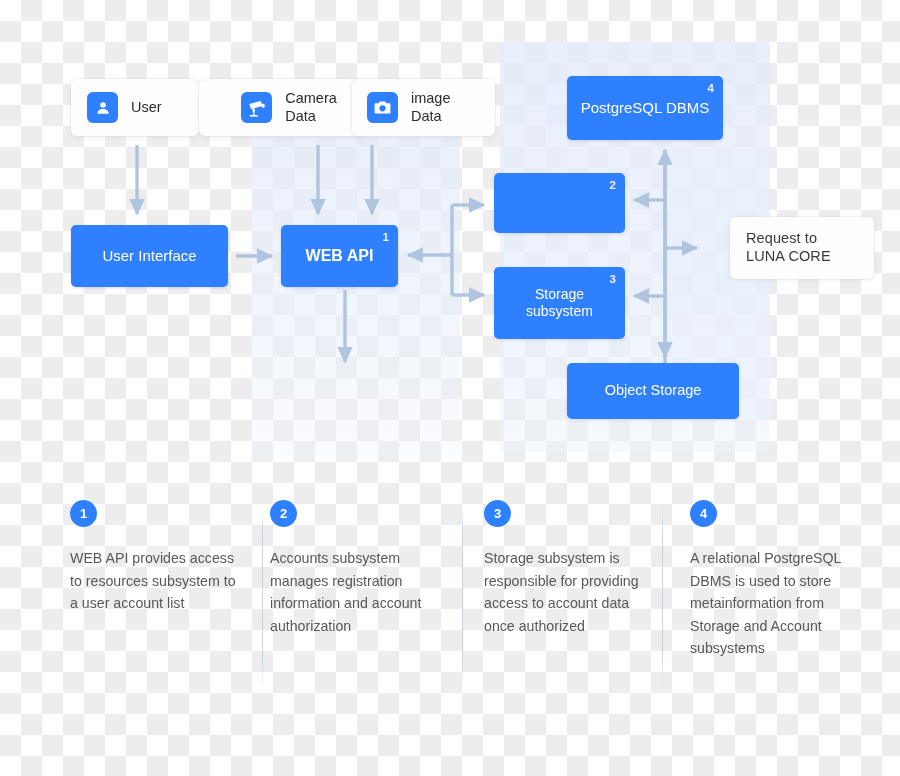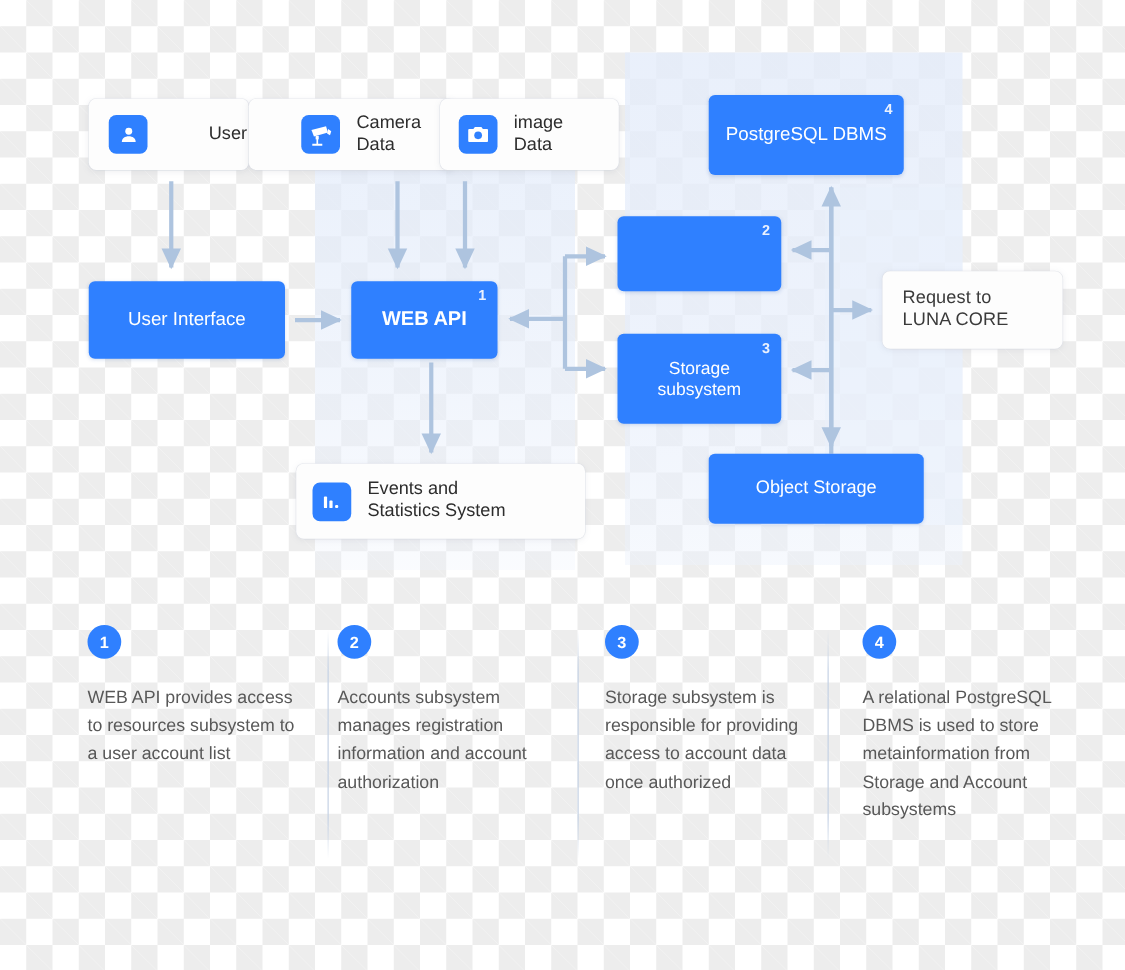--- a/index.html
+++ b/index.html
@@ -83,25 +83,25 @@
   }
   .card .ico svg{display:block;}
   .card .ctext{
     margin-left:13px;
     color:#2d2d2d;
     font-size:14.5px;
     line-height:1.22;
     white-space:pre-line;
   }
 
-  #card-user  {left:71px; top:79px; width:112px;height:57px;padding:0 0 0 16px;gap:36px;}
+  #card-user  {left:71px; top:79px; width:112px;height:57px;padding:0 0 0 16px;}
   #card-cam   {left:199px;top:79px; width:150px;height:57px;padding:0 0 0 15px;justify-content:center;}
   #card-img   {left:352px;top:79px; width:128px;height:57px;padding:0 0 0 15px;}
   #card-events{left:237px;top:371px;width:218px;height:60px;padding:0 0 0 13px;}
-  #card-luna  {left:706px;top:217px;width:128px;height:62px;padding:0 0 0 16px;align-items:center;}
+  #card-luna  {left:730px;top:217px;width:128px;height:62px;padding:0 0 0 16px;align-items:center;}
   #card-luna .ctext{margin-left:0;font-size:14.5px;color:#3a3a3a;letter-spacing:.1px;}
 
   
   #wires{position:absolute;left:0;top:0;width:900px;height:776px;pointer-events:none;}
 
   
   #legend{position:absolute;left:0;top:500px;width:900px;height:230px;}
   .note{position:absolute;top:0;width:175px;}
   .note .num{
     width:27px;height:27px;border-radius:50%;
@@ -224,31 +224,20 @@
   <div class="bbox" id="box-pg">
     <span class="lbl">PostgreSQL
 DBMS</span>
     <span class="badge-sup">4</span>
   </div>
 
   <div class="bbox" id="box-objstor">
     <span class="lbl">Object Storage</span>
   </div>
 
-  <div class="card" id="card-events">
-    <span class="ico">
-      <svg width="17" height="17" viewBox="0 0 24 24" fill="#ffffff">
-        <rect x="3" y="6" width="3.6" height="13" rx="1"></rect>
-        <rect x="9.2" y="10.5" width="3.6" height="8.5" rx="1"></rect>
-        <rect x="15.6" y="15.6" width="3.6" height="3.4" rx="1.3"></rect>
-      </svg>
-    </span>
-    <span class="ctext">Events and
-Statistics System</span>
-  </div>
 
   <div class="card" id="card-luna">
     <span class="ctext">Request to
 LUNA CORE</span>
   </div>
 
   <div id="legend">
     <div class="note" id="note-1">
       <div class="num">1</div>
       <div class="txt">WEB API provides access to resources subsystem to a user account list</div>

